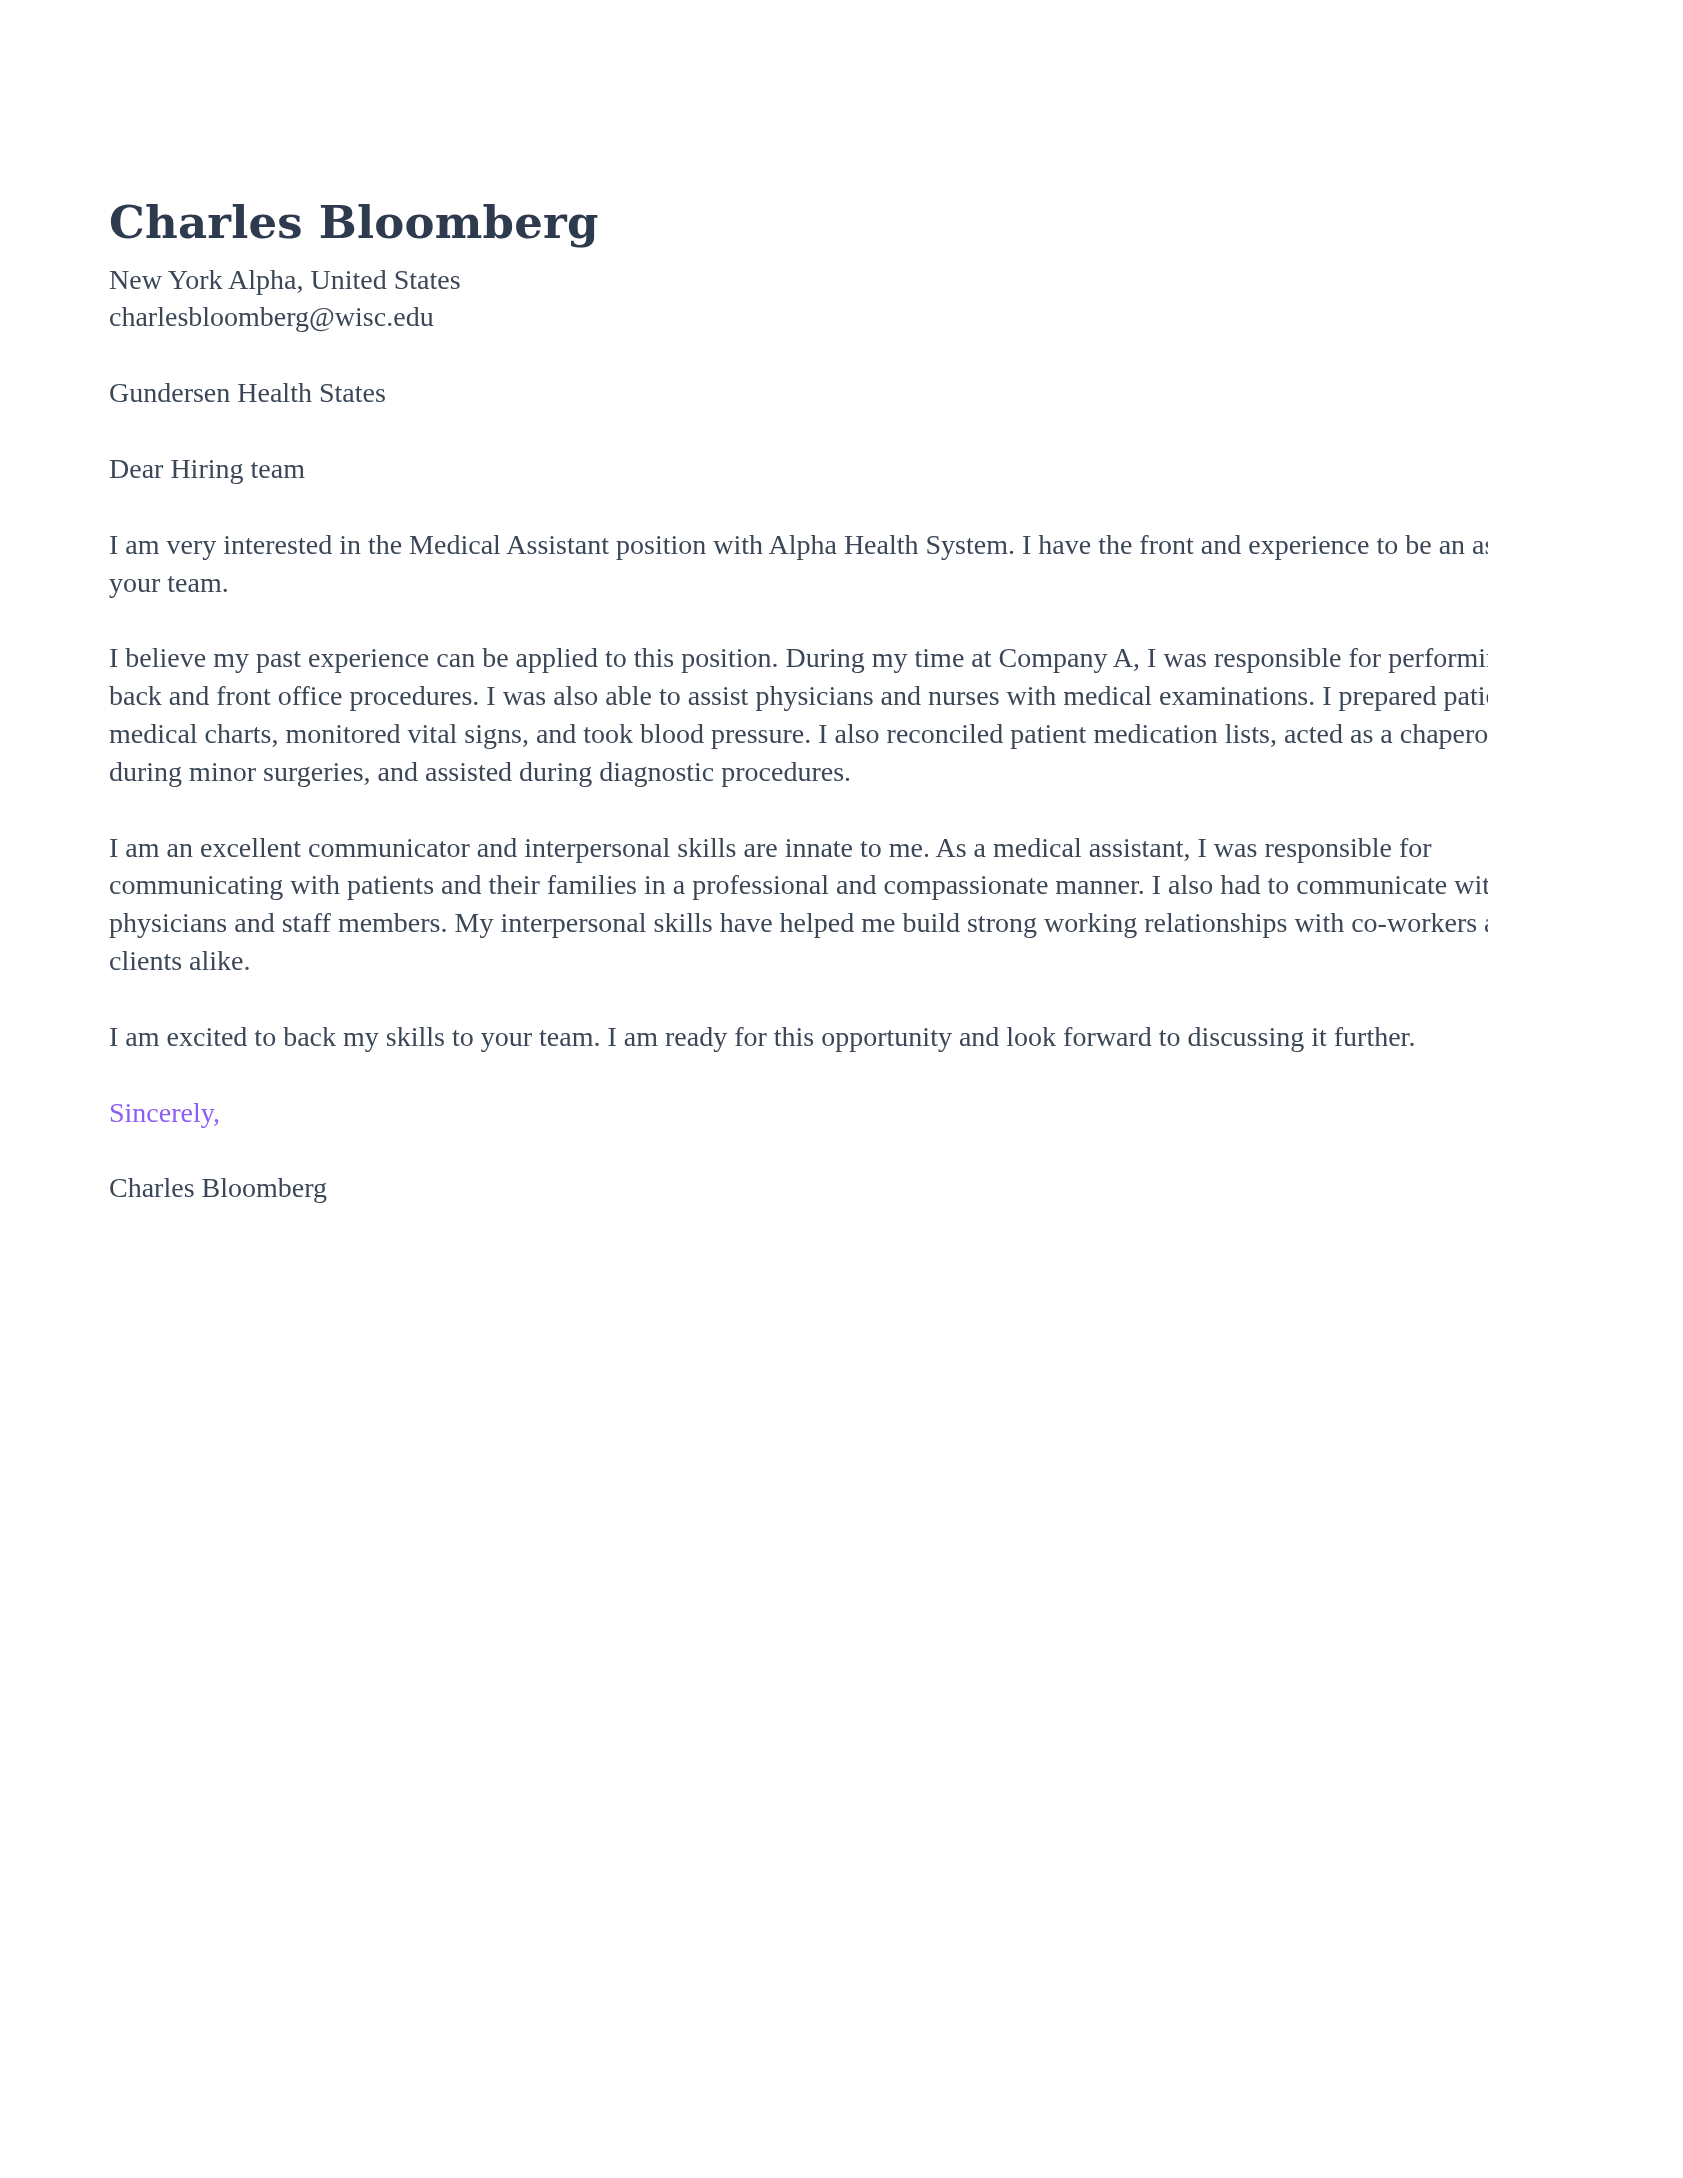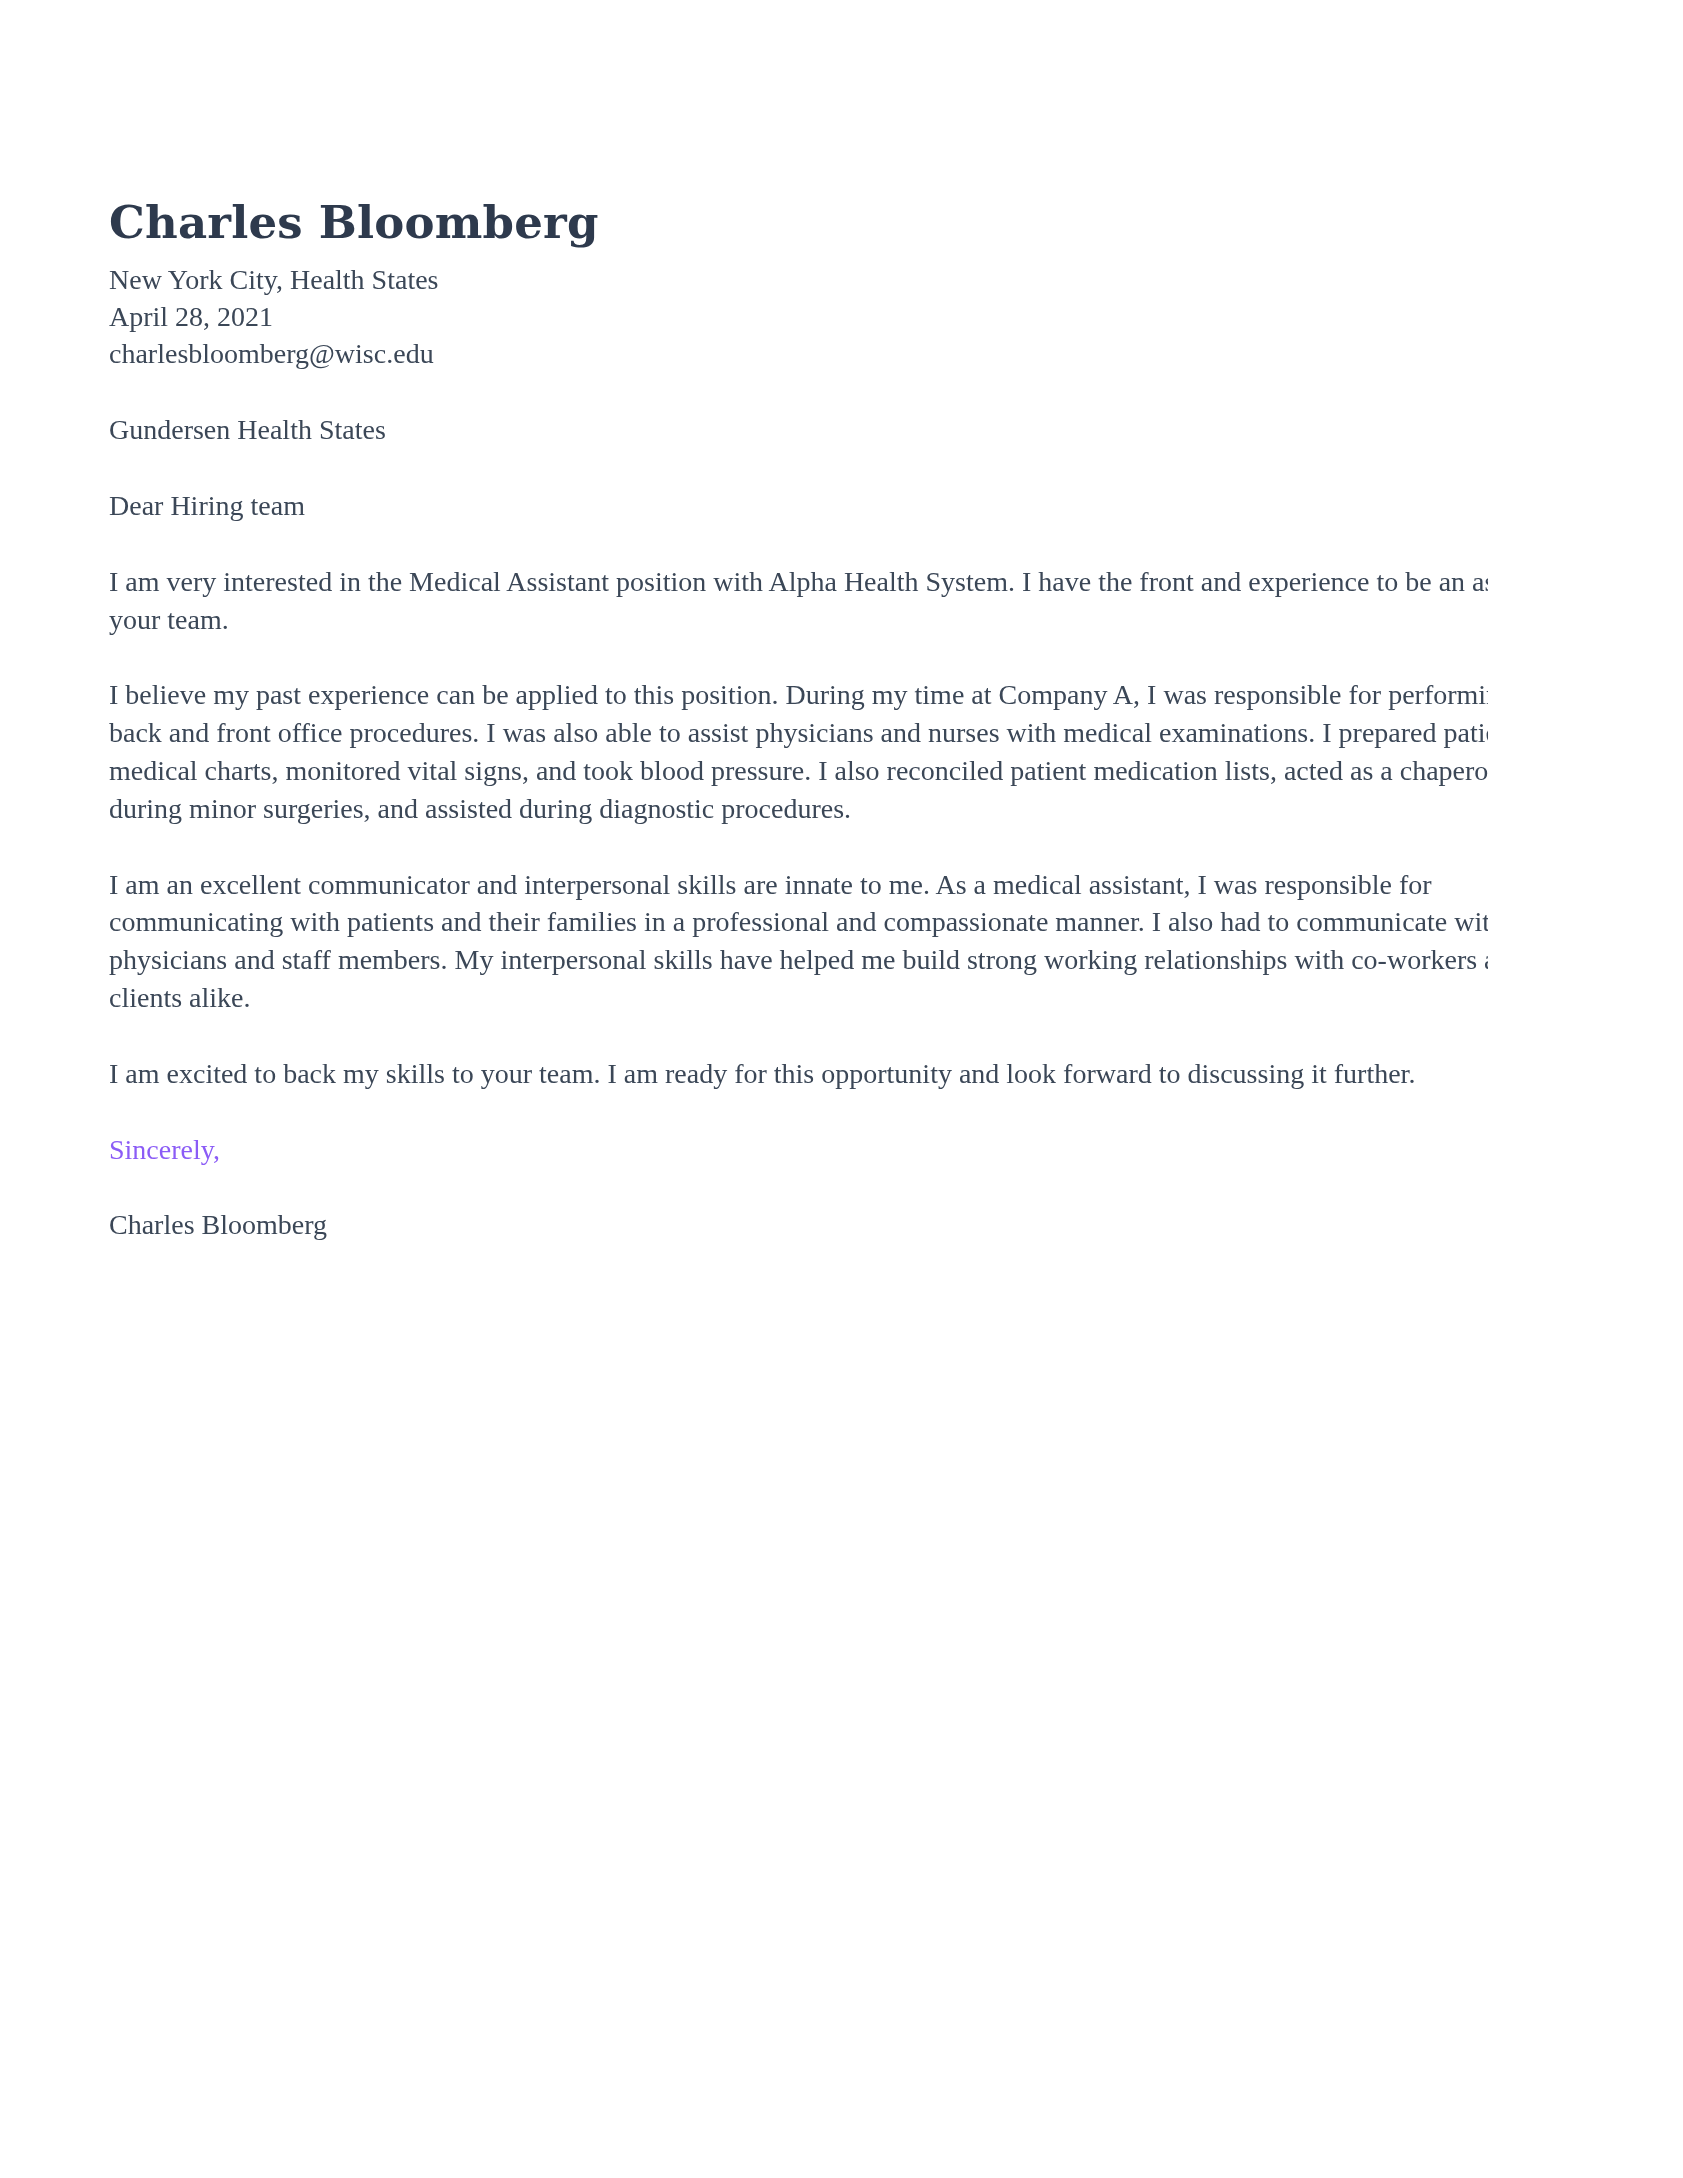--- a/index.html
+++ b/index.html
@@ -92,22 +92,21 @@
 </head>
 <body>
 
 <div class="page">
 
   <div class="letter">
 
     <h1 class="applicant-name">Charles Bloomberg</h1>
 
     <div class="contact-block">
-      <p class="contact-line">New York City, Health States</p>
-      <p class="contact-line">April 28, 2021</p>
+      <p class="contact-line">New York Alpha, United States</p>
       <p class="contact-line">charlesbloomberg@wisc.edu</p>
     </div>
 
     <div class="block-gap"></div>
 
     <p class="recipient">Gundersen Health States</p>
 
     <div class="block-gap"></div>
 
     <p class="salutation">Dear Hiring team</p>

